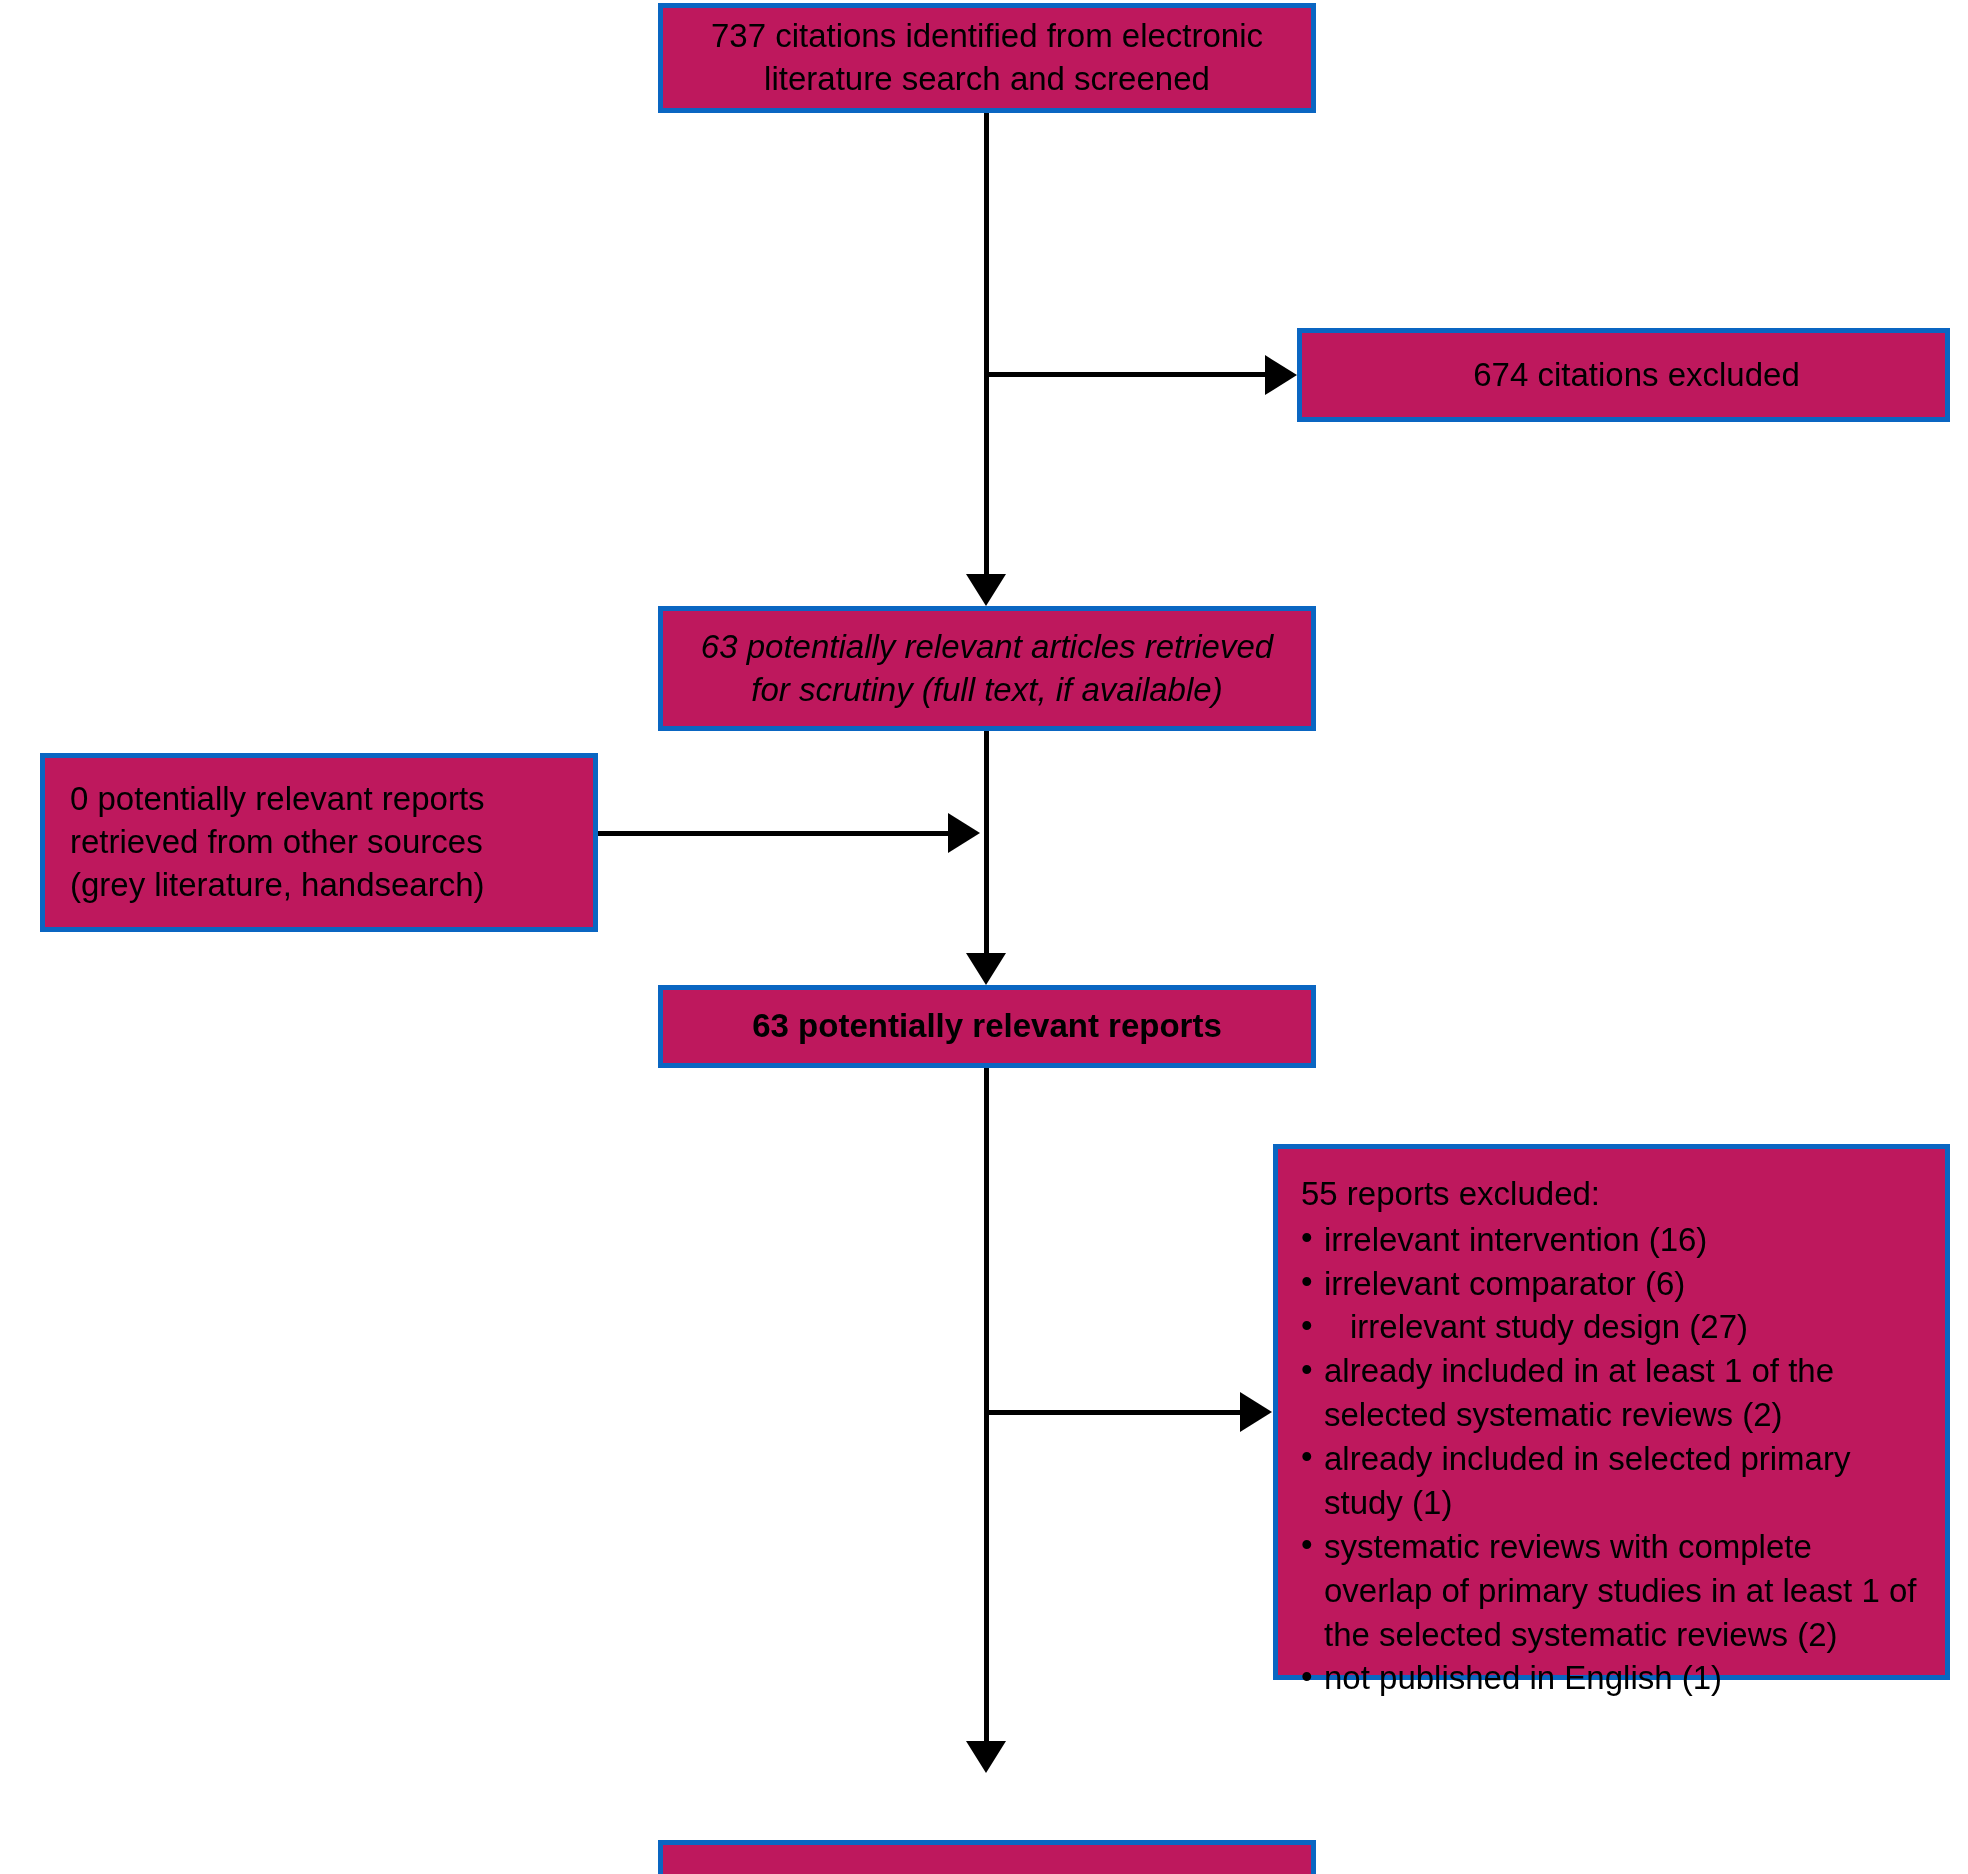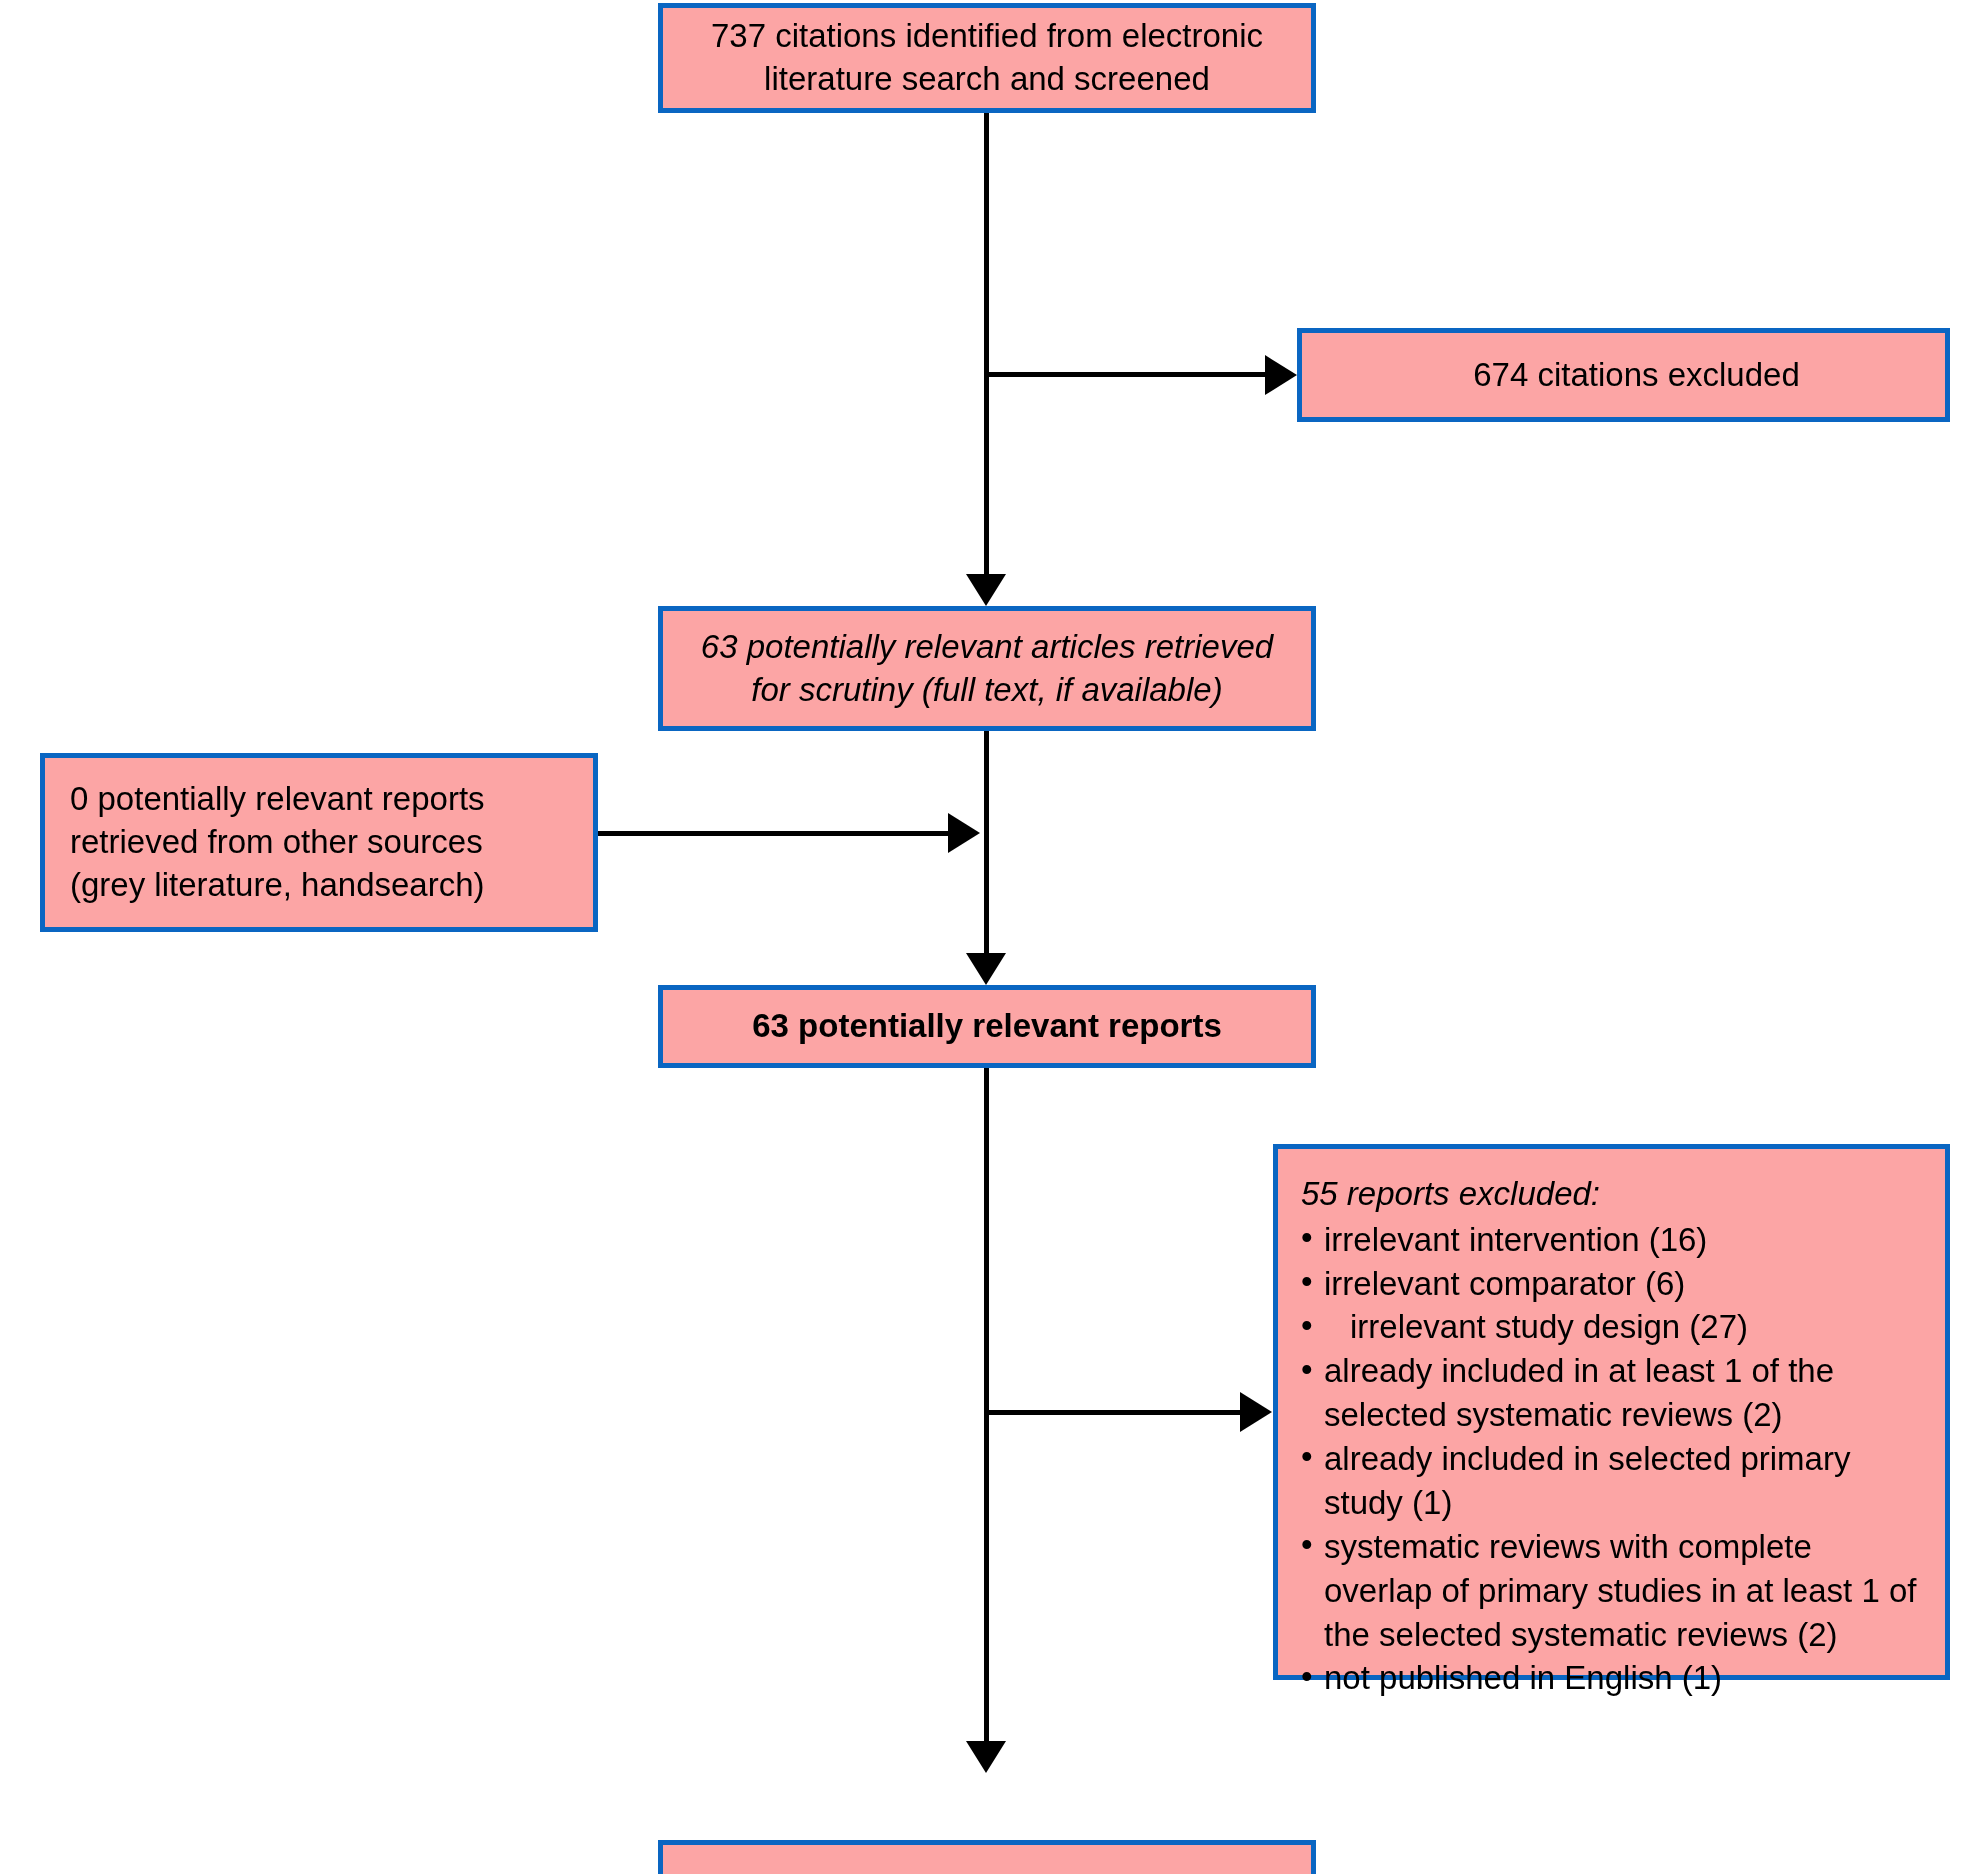--- a/index.html
+++ b/index.html
@@ -12,21 +12,21 @@
     width: 1968px;
     height: 1874px;
     background: #ffffff;
     font-family: "Liberation Sans", sans-serif;
     overflow: hidden;
   }
   .node {
     position: absolute;
     box-sizing: border-box;
     border: 5.3px solid #0a66c2;
-    background: #fca5a5;
+    background: #be185d;
     display: flex;
     align-items: center;
     justify-content: center;
     color: #000000;
     font-size: 33px;
     line-height: 1.30;
   }
   .node .label {
     text-align: center;
     padding: 0 12.5px;
@@ -46,21 +46,21 @@
   #box-reports      { left: 658px;  top: 985px; width: 658px;  height: 83px; font-weight: bold;  }
   #box-excluded-2   { left: 1273px; top: 1144px; width: 677px;  height: 536px; }
   #box-included     { left: 658px;  top: 1840px; width: 658px;  height: 94px; }
 
   
   .excl-wrap {
     padding: 23px 0 0 23px;
     font-size: 33px;
     line-height: 1.33;
   }
-  .excl-head { margin: 0 0 1.8px 0; font-style: italic; }
+  .excl-head { margin: 0 0 1.8px 0; }
   .excl-list {
     list-style: none;
     margin: 0;
     padding: 0;
   }
   .excl-list li {
     position: relative;
     padding-left: 23px;
     margin: 0;
   }

